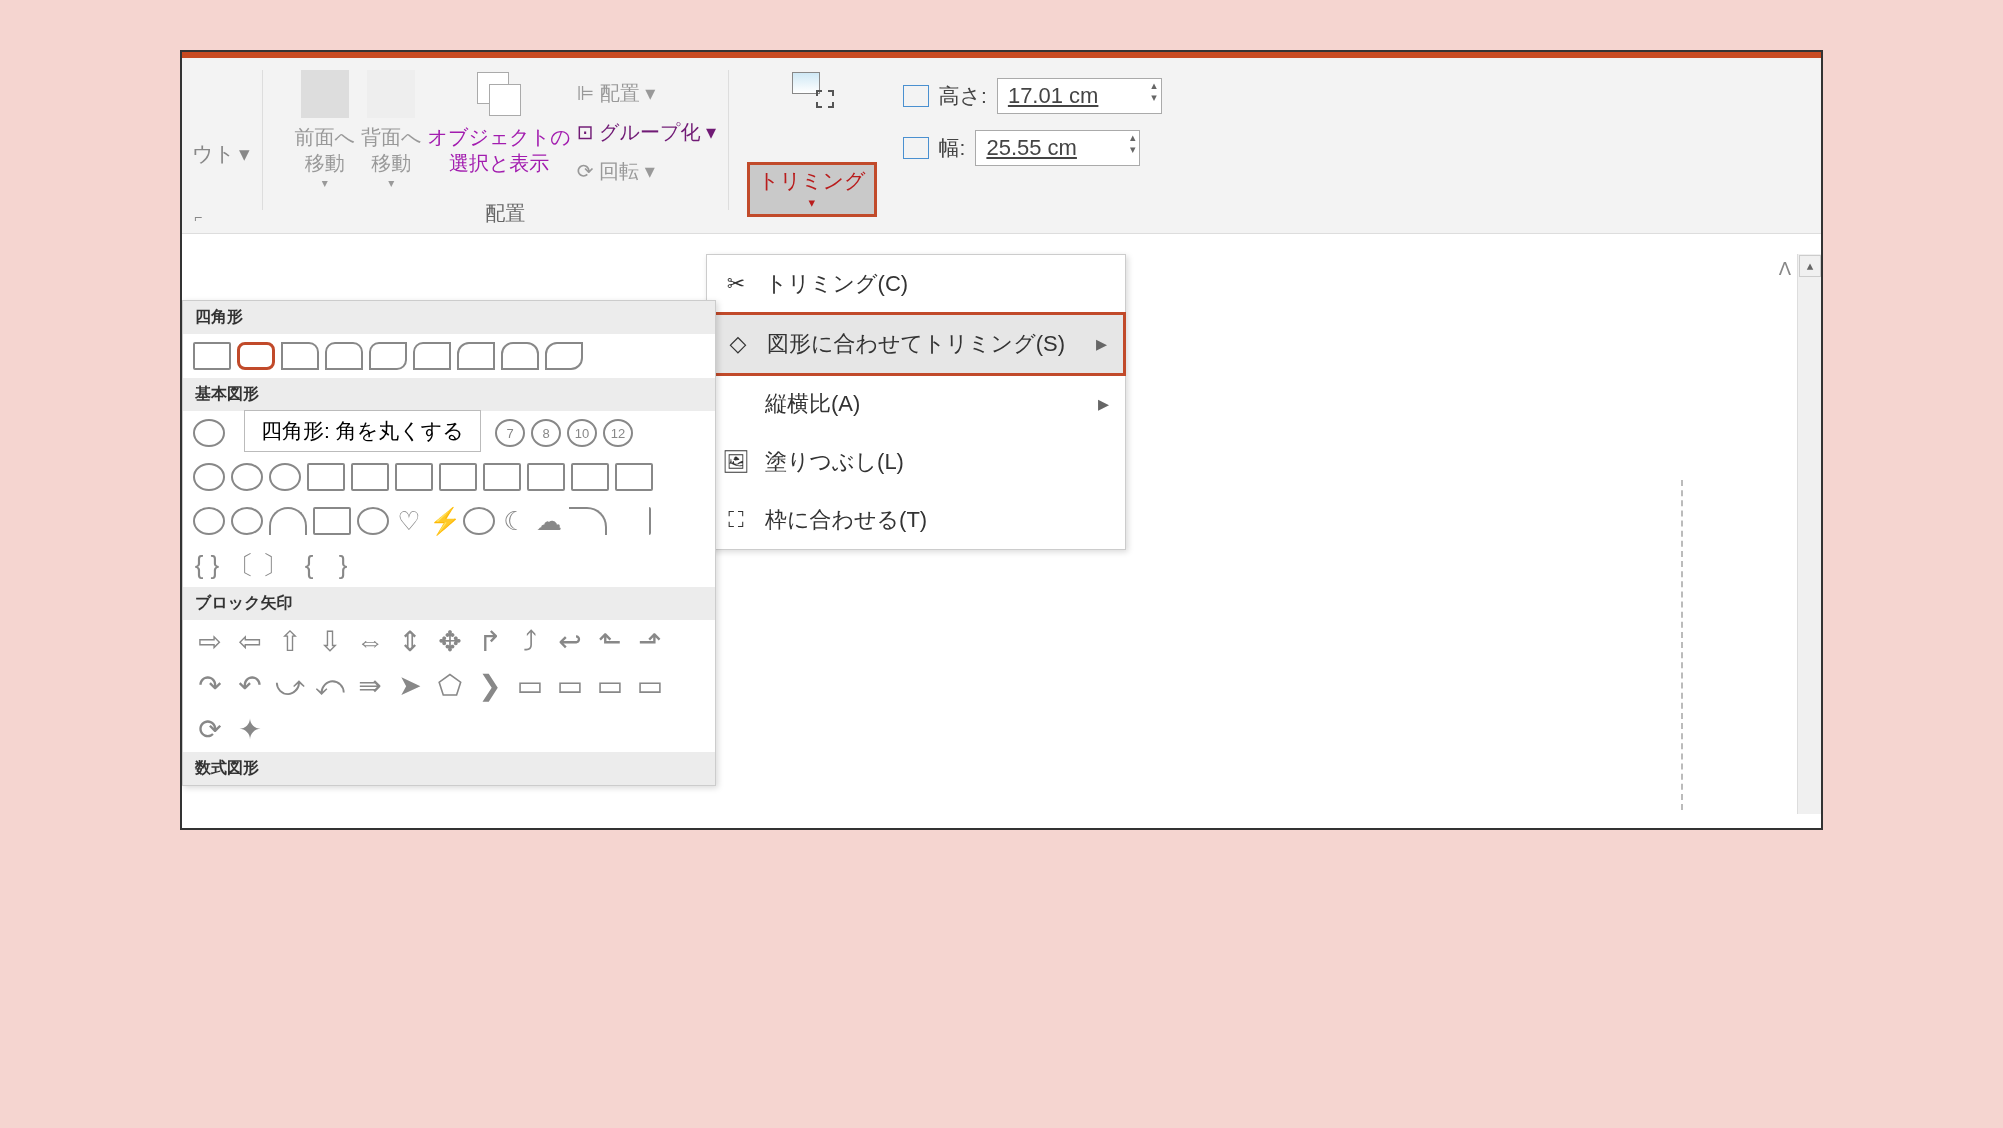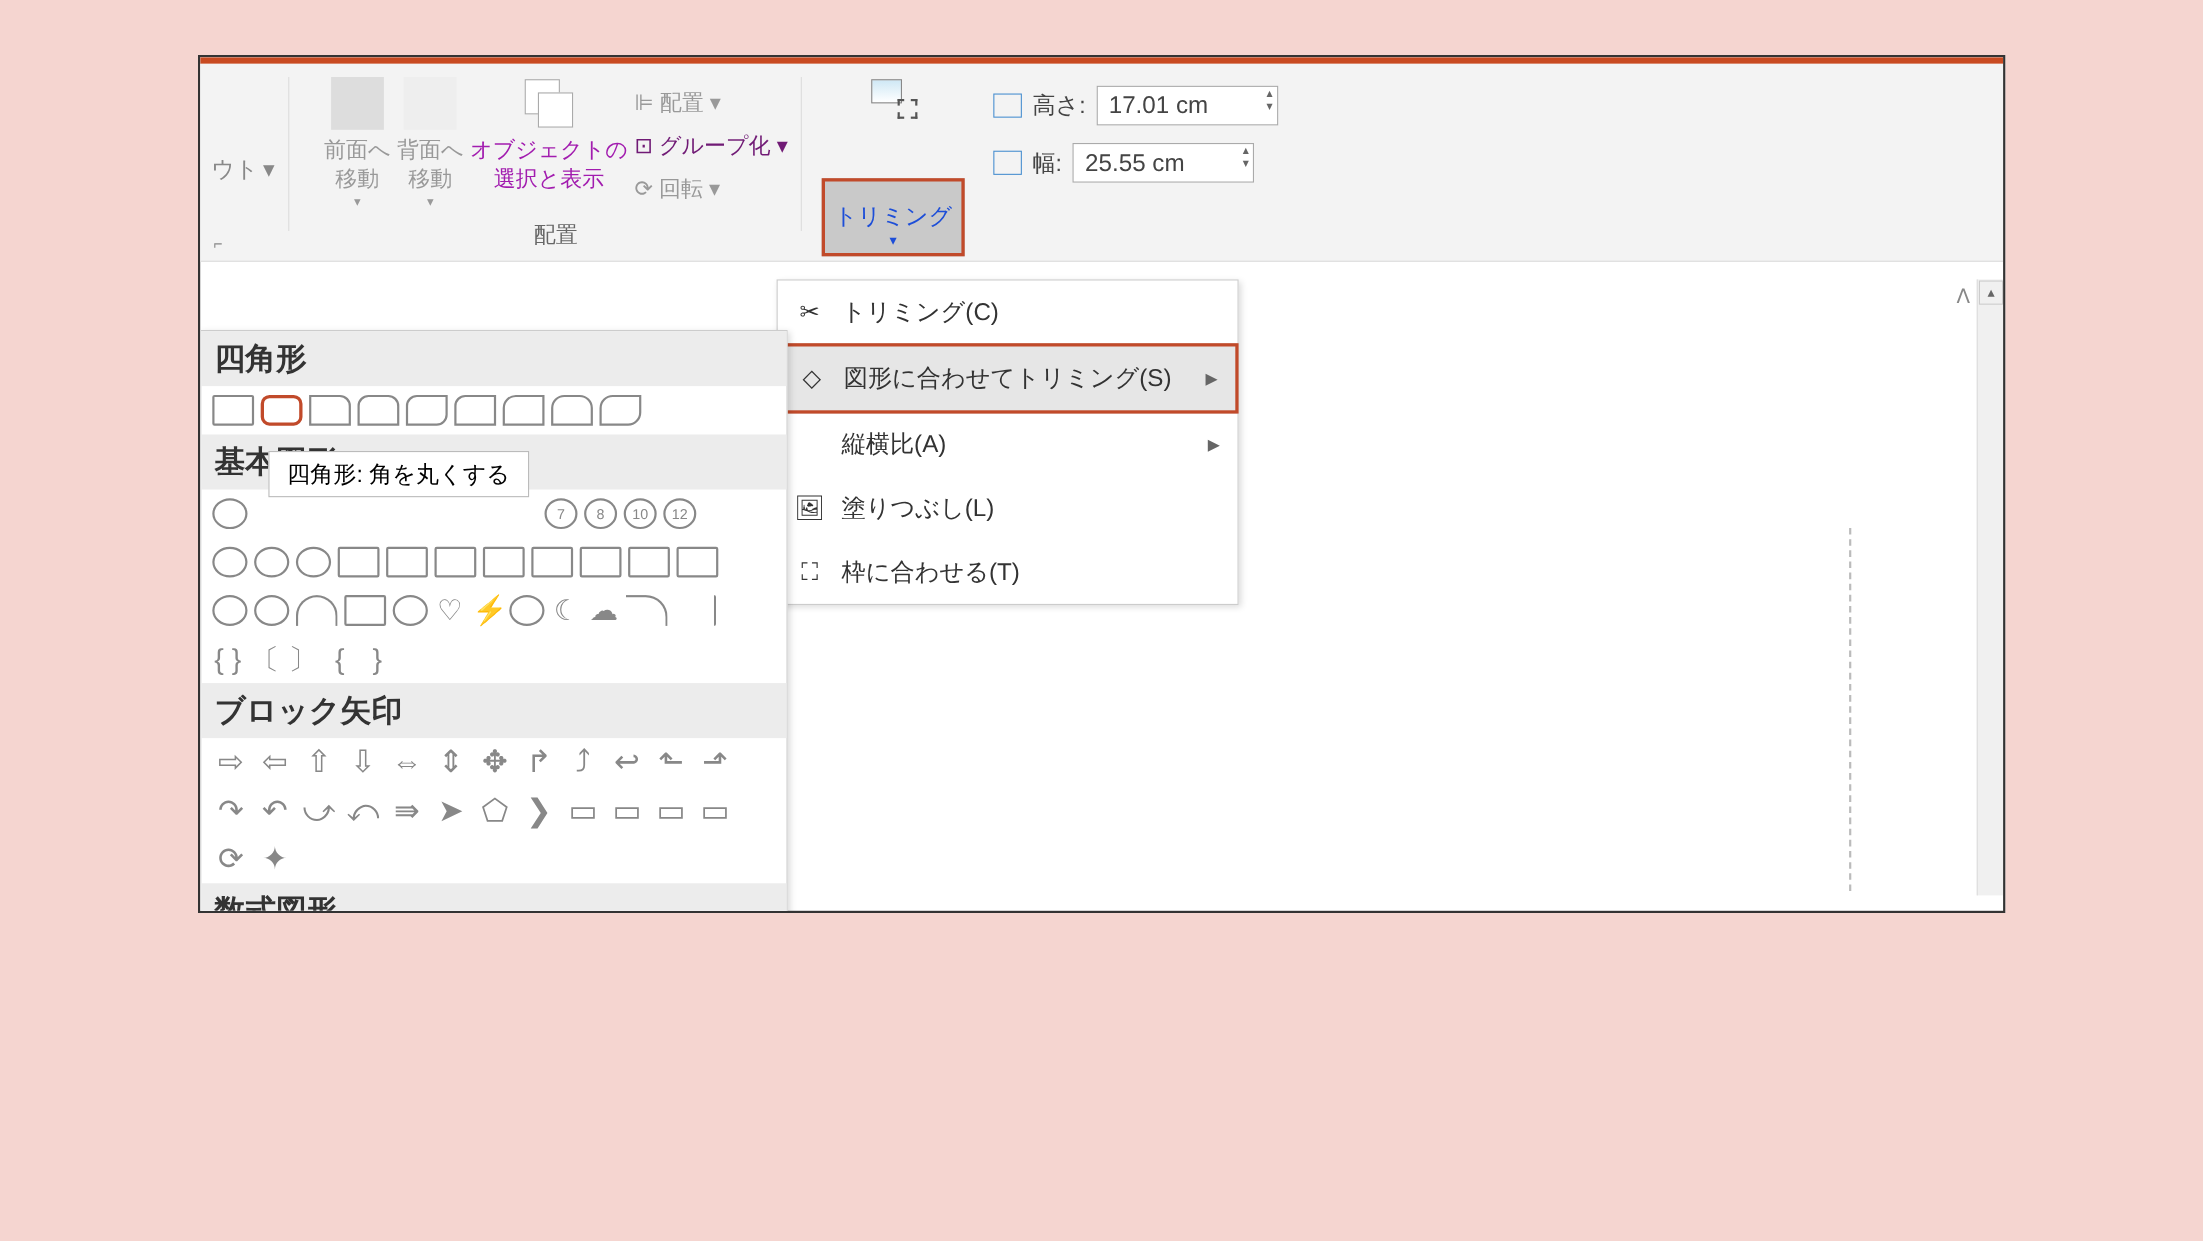--- a/index.html
+++ b/index.html
@@ -50,33 +50,33 @@
 .arr-side { color:#999; font-size: 20px; text-align:left; margin-top:4px; }
 .arr-side div { padding: 6px 0; }
 .group-label { color:#666; font-size:20px; padding:8px 0 2px; text-align:center; }
 .dialog-launcher { position:absolute; left:12px; bottom:8px; color:#888; font-size:14px; }
 .divider { width:1px; background:#ddd; margin:0 12px; height:140px; }
 
 .crop-area { display:flex; align-items:flex-start; gap:14px; padding-left:6px; }
 .crop-btn {
   background:#c9c9c9;
   border:3px solid #c14a2a;
-  padding:18px 8px 4px 8px;
+  padding:2px 8px 4px 8px;
   text-align:center;
-  color:#1d4ed8;
+  color:#b91c1c;
   font-size:21px;
   margin-top:48px;
 }
 .crop-icon { width:44px; height:44px; margin:0 auto 4px; position:relative; }
 .crop-img { width:28px; height:22px; border:1px solid #888; background:linear-gradient(#cfe8f5,#fff); position:absolute; top:2px; left:2px;}
 .crop-marks { position:absolute; width:18px; height:18px; border:2px dashed #555; right:0; bottom:6px;}
 .size-inputs { font-size:21px; color:#444; }
 .size-row { display:flex; align-items:center; gap:10px; padding:8px 12px; }
 .dim-icon { width:26px; height:22px; border:1px solid #4a90d0; position:relative; display:inline-block;}
-.spinner { border:1px solid #aaa; padding:4px 30px 4px 10px; width:165px; position:relative; background:#fff; font-size:22px;}
+.spinner { border:1px solid #aaa; padding:4px 30px 4px 10px; width:165px; position:relative; background:#fff; font-size:22px;text-decoration:underline;}
 .spinner::after { content:"▴\A▾"; white-space:pre; position:absolute; right:4px; top:0; font-size:11px; color:#666; line-height:1.1;}
 
 .menu {
   position:absolute;
   top:202px; left:524px;
   width:420px; background:#fff;
   border:1px solid #ccc;
   box-shadow:2px 2px 6px rgba(0,0,0,0.15);
   font-size:22px;
 }
@@ -88,21 +88,21 @@
 .shape-panel {
   position:absolute;
   top:248px; left:0;
   width:534px; background:#fff;
   border:1px solid #ccc;
   box-shadow:2px 2px 6px rgba(0,0,0,0.15);
 }
 .shape-cat {
   background:#ececec;
   padding:6px 12px;
-  font-size:28px; font-weight:bold;
+  font-size:16px; font-weight:bold;
   color:#333;
 }
 .shape-row { padding:8px 10px; display:flex; flex-wrap:wrap; gap:6px; }
 .shape { width:38px; height:28px; border:2px solid #888; border-radius:2px; }
 .shape.round { border-radius:8px; }
 .shape.sel { border:3px solid #c14a2a; }
 .shape.circle { border-radius:50%; width:32px; height:28px; }
 .shape.tri { width:0; height:0; border:none; border-left:16px solid transparent; border-right:16px solid transparent; border-bottom:26px solid #fff; position:relative;}
 .shape.tri::after { content:""; position:absolute; left:-16px; top:0; width:0;height:0; border-left:16px solid transparent; border-right:16px solid transparent; border-bottom:26px solid #888; z-index:-1;}
 .shape.txt { color:#888; font-size:13px; border:2px solid #888; border-radius:50%; display:flex; align-items:center; justify-content:center; width:30px; height:28px;}

